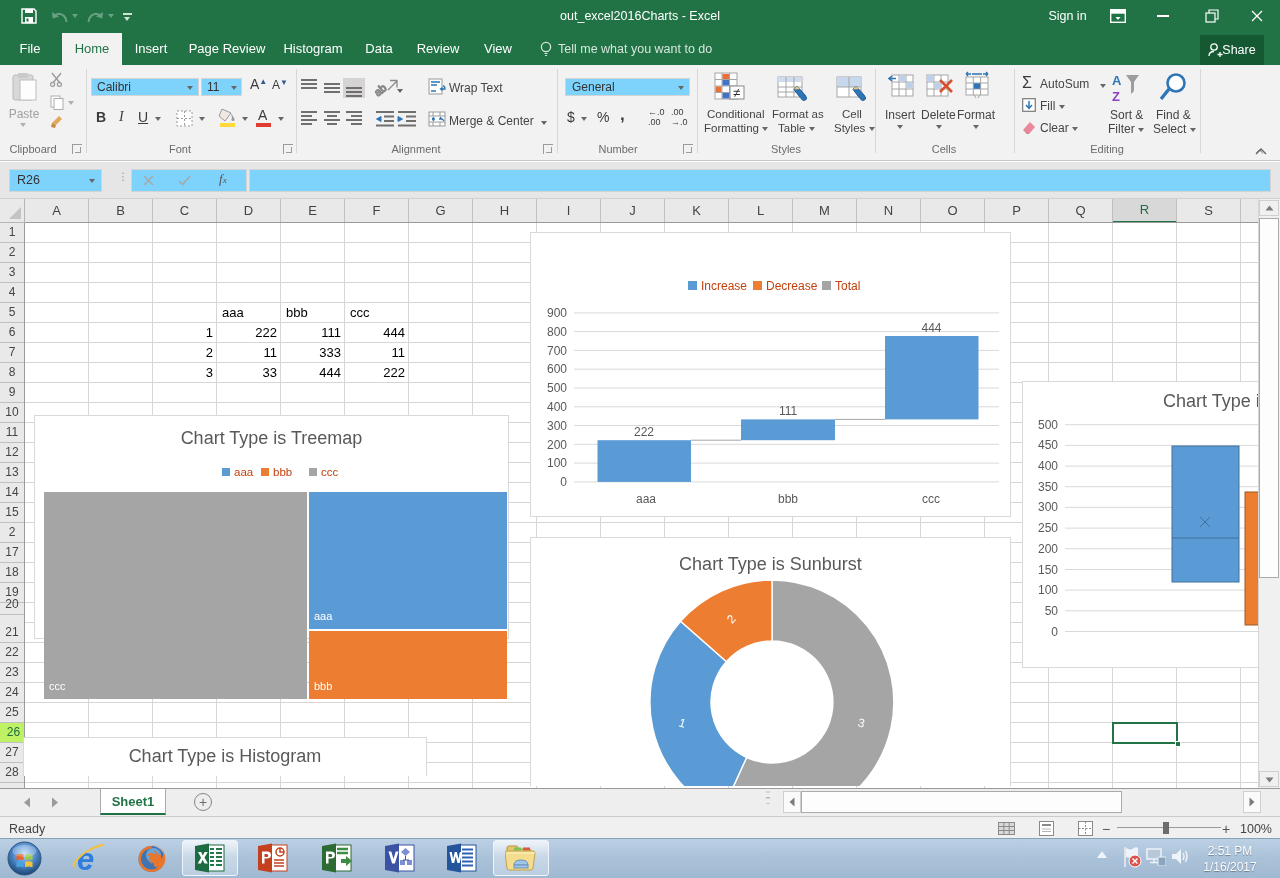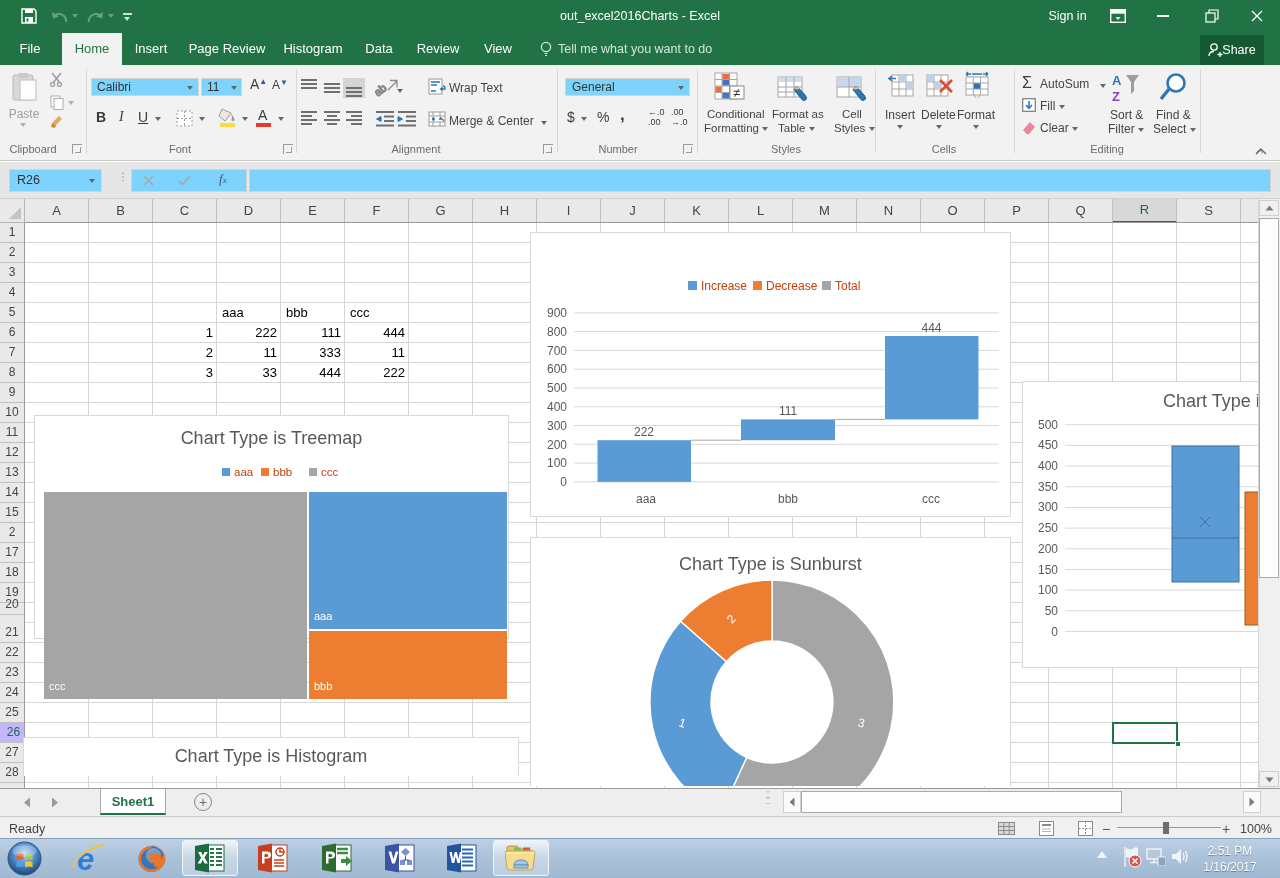--- a/index.html
+++ b/index.html
@@ -371,21 +371,21 @@
       <div class="rh" style="top:300px">2</div>
       <div class="rh" style="top:320px">17</div>
       <div class="rh" style="top:340px">18</div>
       <div class="rh" style="top:360px">19</div>
       <div class="rh" style="top:372px">20</div>
       <div class="rh" style="top:400px">21</div>
       <div class="rh" style="top:420px">22</div>
       <div class="rh" style="top:440px">23</div>
       <div class="rh" style="top:460px">24</div>
       <div class="rh" style="top:480px">25</div>
-    <div class="rh" style="top:500px;background:#c4b5fd;color:#1e6b43;border-right:2px solid #217346;width:29px">26</div>
+    <div class="rh" style="top:500px;background:#bef264;color:#1e6b43;border-right:2px solid #217346;width:29px">26</div>
     <div class="rh" style="top:520px">27</div>
       <div class="rh" style="top:540px">28</div>
       <div class="rh" style="top:560px"></div>
   </div>
   <div id="cells">
     <div class="cell" style="left:193px;top:80px;width:64px;padding-left:4px">aaa</div>
     <div class="cell" style="left:257px;top:80px;width:64px;padding-left:4px">bbb</div>
     <div class="cell" style="left:321px;top:80px;width:64px;padding-left:4px">ccc</div>
     <div class="cell" style="left:129px;top:100px;width:64px;text-align:right;padding-right:5px">1</div>
     <div class="cell" style="left:193px;top:100px;width:64px;text-align:right;padding-right:5px">222</div>
@@ -485,21 +485,21 @@
           <text x="35" y="67.4">450</text>
           <text x="35" y="46.7">500</text>
       </g>
       <rect x="149" y="64" width="67" height="136" fill="#5b9bd5" stroke="#41719c"></rect>
       <path d="M149 156 H216" stroke="#41719c"></path>
       <path d="M177 135 l10 10 M187 135 l-10 10" stroke="#41719c"></path>
       <rect x="222" y="110" width="15" height="133" fill="#ed7d31" stroke="#9e5b21"></rect>
     </svg>
   </div>
 
-  <div class="chart" id="histo" style="left:23px;top:538px;width:496px;height:39px;border-bottom:none">
+  <div class="chart" id="histo" style="left:23px;top:538px;width:404px;height:39px;border-bottom:none">
     <div class="ctitle" style="top:8px">Chart Type is Histogram</div>
   </div>
 
   <div class="abs" style="left:1258px;top:0;width:22px;height:589px;background:#f0f0f0;border-left:1px solid #d5d5d5"></div>
   <div class="sbtn" style="left:1259px;top:1px;width:20px;height:16px"></div>
   <svg class="abs" style="left:1265px;top:6px" width="9" height="6" viewBox="0 0 9 6">
       <path d="M0.5 5.5 L4.5 0.5 L8.5 5.5 z" fill="#7b7b7b"></path>
     </svg>
   <div class="abs" style="left:1259px;top:19px;width:20px;height:360px;background:#fdfdfd;border:1px solid #ababab"></div>
   <div class="sbtn" style="left:1259px;top:572px;width:20px;height:16px"></div>

